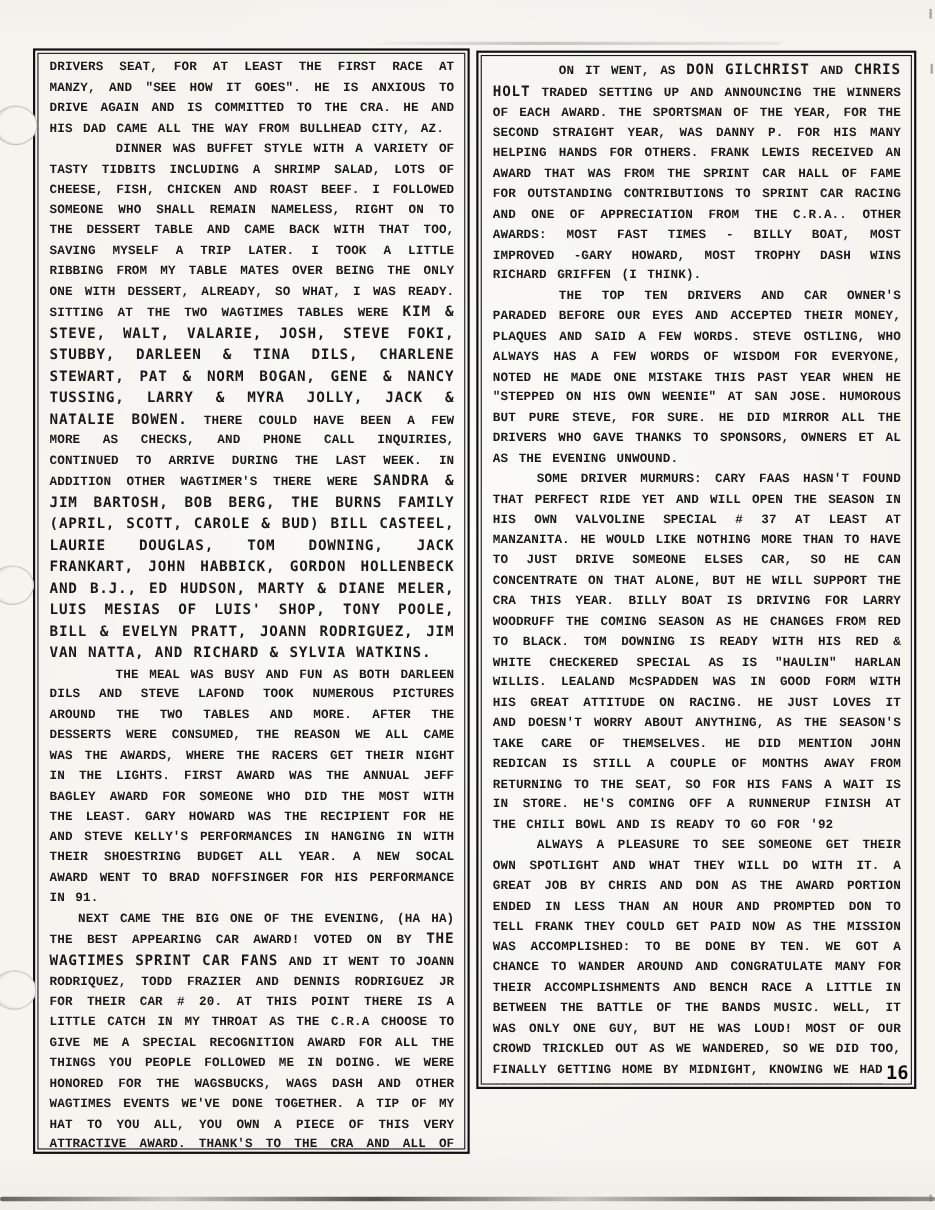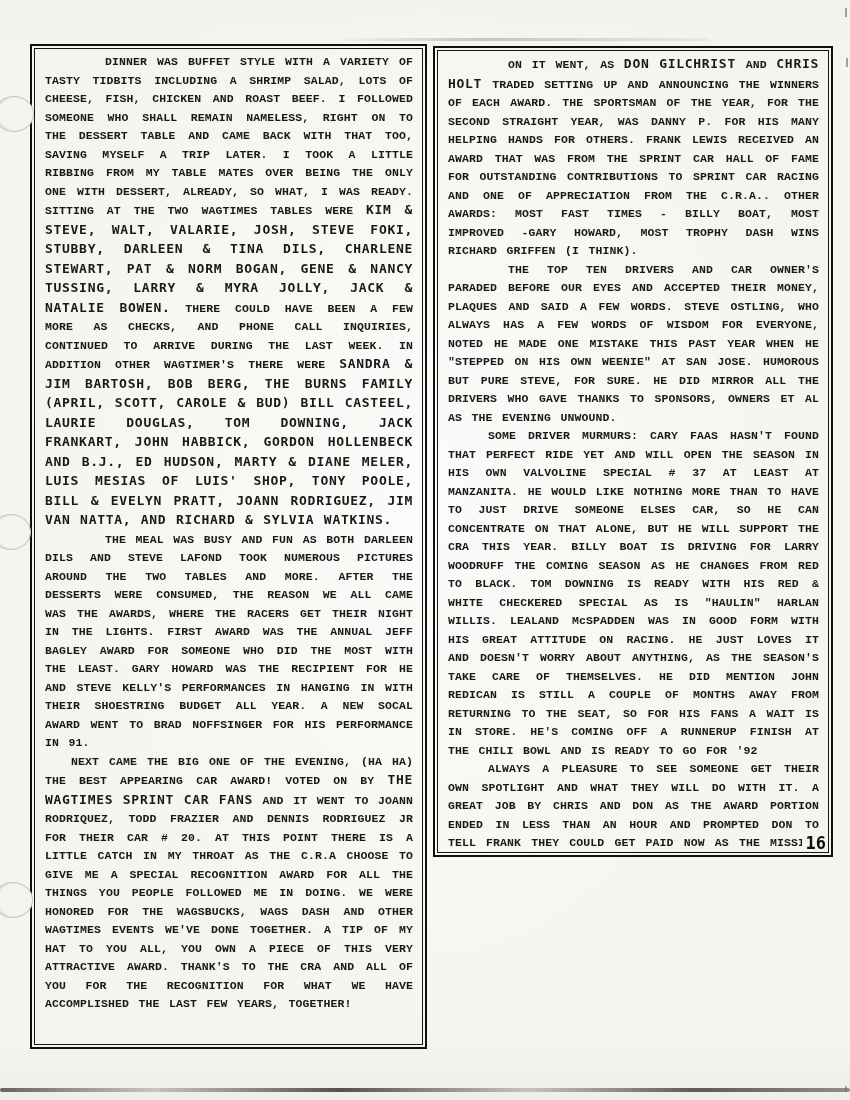--- a/index.html
+++ b/index.html
@@ -26,21 +26,21 @@
   }
   .frame-inner {
     border:1px solid #151515;
     width:100%; height:100%;
     box-sizing:border-box;
     padding:4px 9px 4px 10px;
     position:relative;
     overflow:hidden;
   }
   .left-frame  { left:30px;  top:44px; width:397px; height:1005px; }
-  .right-frame { left:433px; top:46px; width:400px; height:811px; }
+  .right-frame { left:433px; top:46px; width:400px; height:944px; }
 
   .col-text p {
     margin:0;
     text-align:justify;
     font-family:"Liberation Mono", monospace;
     font-size:11.5px;
     line-height:18.5px;
     font-weight:700;
     letter-spacing:0.1px;
     word-spacing:2.5px;
@@ -116,20 +116,21 @@
 </head>
 <body>
 
 <div class="page">
 
   <div class="curve-shadow"></div>
 
   <div class="frame left-frame">
     <div class="frame-inner">
       <div class="col-text">
+          <p class="in-none"><span>DRIVERS SEAT, FOR AT LEAST THE FIRST RACE AT MANZY, AND "SEE HOW IT GOES". HE IS ANXIOUS TO DRIVE AGAIN AND IS COMMITTED TO THE CRA. HE AND HIS DAD CAME ALL THE WAY FROM BULLHEAD CITY, AZ.</span></p>
           <p class="in-lg"><span>DINNER WAS BUFFET STYLE WITH A VARIETY OF TASTY TIDBITS INCLUDING A SHRIMP SALAD, LOTS OF CHEESE, FISH, CHICKEN AND ROAST BEEF. I FOLLOWED SOMEONE WHO SHALL REMAIN NAMELESS, RIGHT ON TO THE DESSERT TABLE AND CAME BACK WITH THAT TOO, SAVING MYSELF A TRIP LATER. I TOOK A LITTLE RIBBING FROM MY TABLE MATES OVER BEING THE ONLY ONE WITH DESSERT, ALREADY, SO WHAT, I WAS READY.  SITTING AT THE TWO WAGTIMES TABLES WERE </span><span class="b">KIM &amp; STEVE, WALT, VALARIE, JOSH, STEVE FOKI, STUBBY, DARLEEN &amp; TINA DILS, CHARLENE STEWART, PAT &amp; NORM BOGAN, GENE &amp; NANCY TUSSING, LARRY &amp; MYRA JOLLY, JACK &amp; NATALIE BOWEN.</span><span> THERE COULD HAVE BEEN A FEW MORE AS CHECKS, AND PHONE CALL INQUIRIES, CONTINUED TO ARRIVE DURING THE LAST WEEK. IN ADDITION OTHER WAGTIMER'S THERE WERE </span><span class="b">SANDRA &amp; JIM BARTOSH, BOB BERG, THE BURNS FAMILY (APRIL, SCOTT, CAROLE &amp; BUD) BILL CASTEEL, LAURIE DOUGLAS, TOM DOWNING, JACK FRANKART, JOHN HABBICK, GORDON HOLLENBECK AND B.J., ED HUDSON, MARTY &amp; DIANE MELER, LUIS MESIAS OF LUIS' SHOP, TONY POOLE, BILL &amp; EVELYN PRATT, JOANN RODRIGUEZ, JIM VAN NATTA, AND RICHARD &amp; SYLVIA WATKINS.</span></p>
           <p class="in-lg"><span>THE MEAL WAS BUSY AND FUN AS BOTH DARLEEN DILS AND STEVE LAFOND TOOK NUMEROUS PICTURES AROUND THE TWO TABLES AND MORE. AFTER THE DESSERTS WERE CONSUMED, THE REASON WE ALL CAME WAS  THE AWARDS, WHERE THE RACERS GET THEIR NIGHT IN THE LIGHTS. FIRST AWARD WAS THE ANNUAL JEFF BAGLEY AWARD FOR SOMEONE WHO DID THE MOST WITH THE LEAST. GARY HOWARD WAS THE RECIPIENT FOR HE AND STEVE KELLY'S PERFORMANCES IN HANGING IN WITH THEIR  SHOESTRING BUDGET ALL YEAR. A NEW SOCAL AWARD WENT TO BRAD NOFFSINGER FOR HIS PERFORMANCE IN 91.</span></p>
           <p class="in-sm"><span>NEXT CAME THE BIG ONE OF THE EVENING, (HA HA) THE BEST APPEARING CAR AWARD! VOTED ON BY </span><span class="b">THE WAGTIMES SPRINT CAR FANS</span><span> AND IT WENT TO JOANN  RODRIQUEZ, TODD FRAZIER AND DENNIS RODRIGUEZ JR FOR THEIR CAR # 20. AT THIS POINT THERE IS A LITTLE CATCH IN MY THROAT AS THE C.R.A CHOOSE TO GIVE ME A SPECIAL RECOGNITION AWARD FOR ALL THE THINGS YOU PEOPLE FOLLOWED ME IN DOING. WE WERE HONORED FOR THE WAGSBUCKS, WAGS DASH AND OTHER WAGTIMES EVENTS WE'VE DONE TOGETHER. A TIP OF MY HAT  TO YOU ALL, YOU OWN A PIECE OF THIS VERY ATTRACTIVE AWARD. THANK'S TO THE CRA AND ALL OF YOU FOR THE RECOGNITION FOR WHAT WE HAVE ACCOMPLISHED THE LAST FEW YEARS, TOGETHER!</span></p>
         </div>
     </div>
   </div>
 
   <div class="frame right-frame">
     <div class="frame-inner">
       <div class="col-text">

